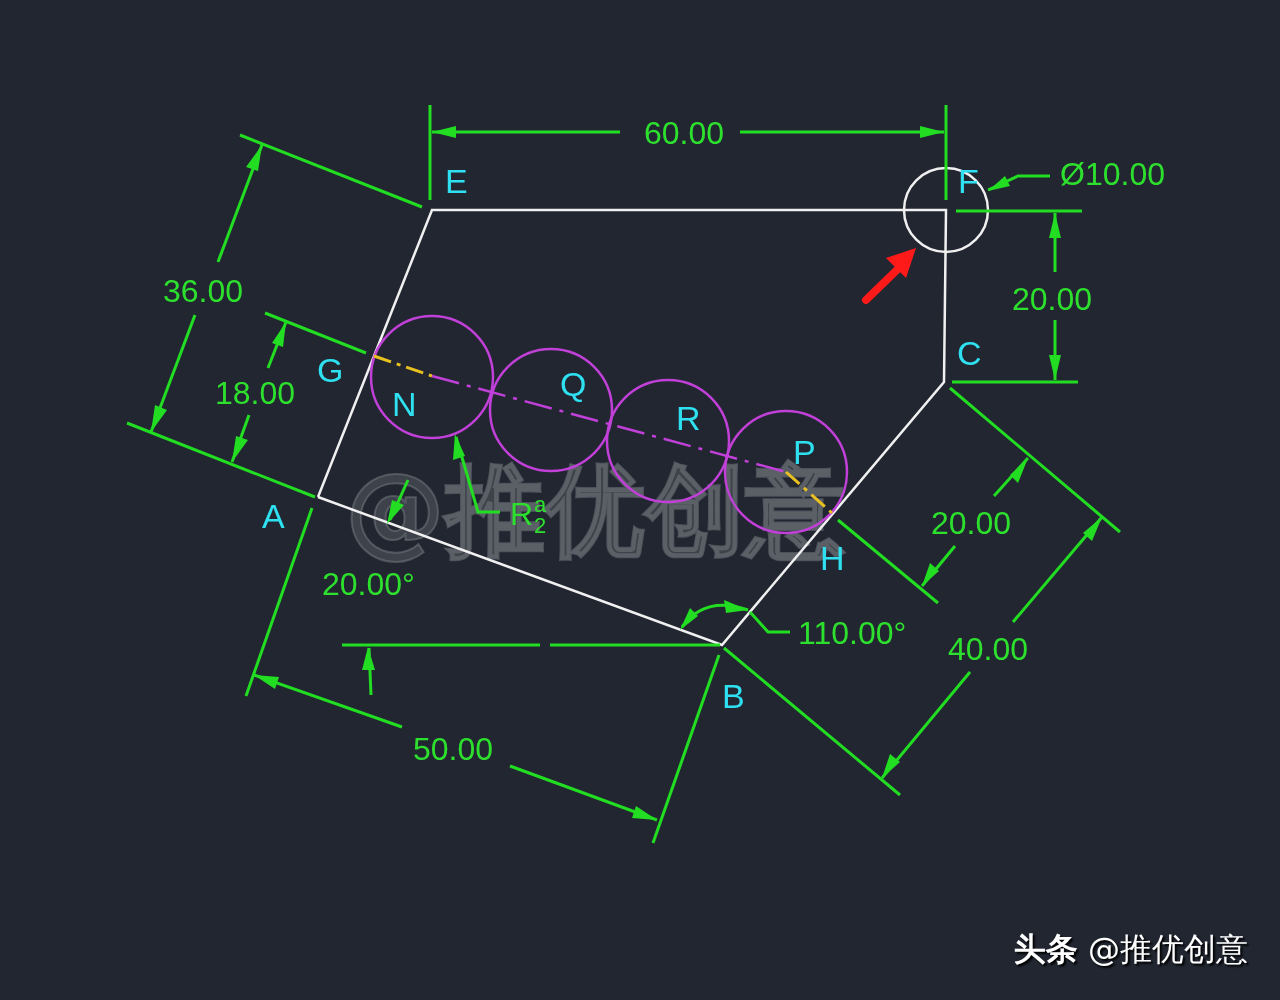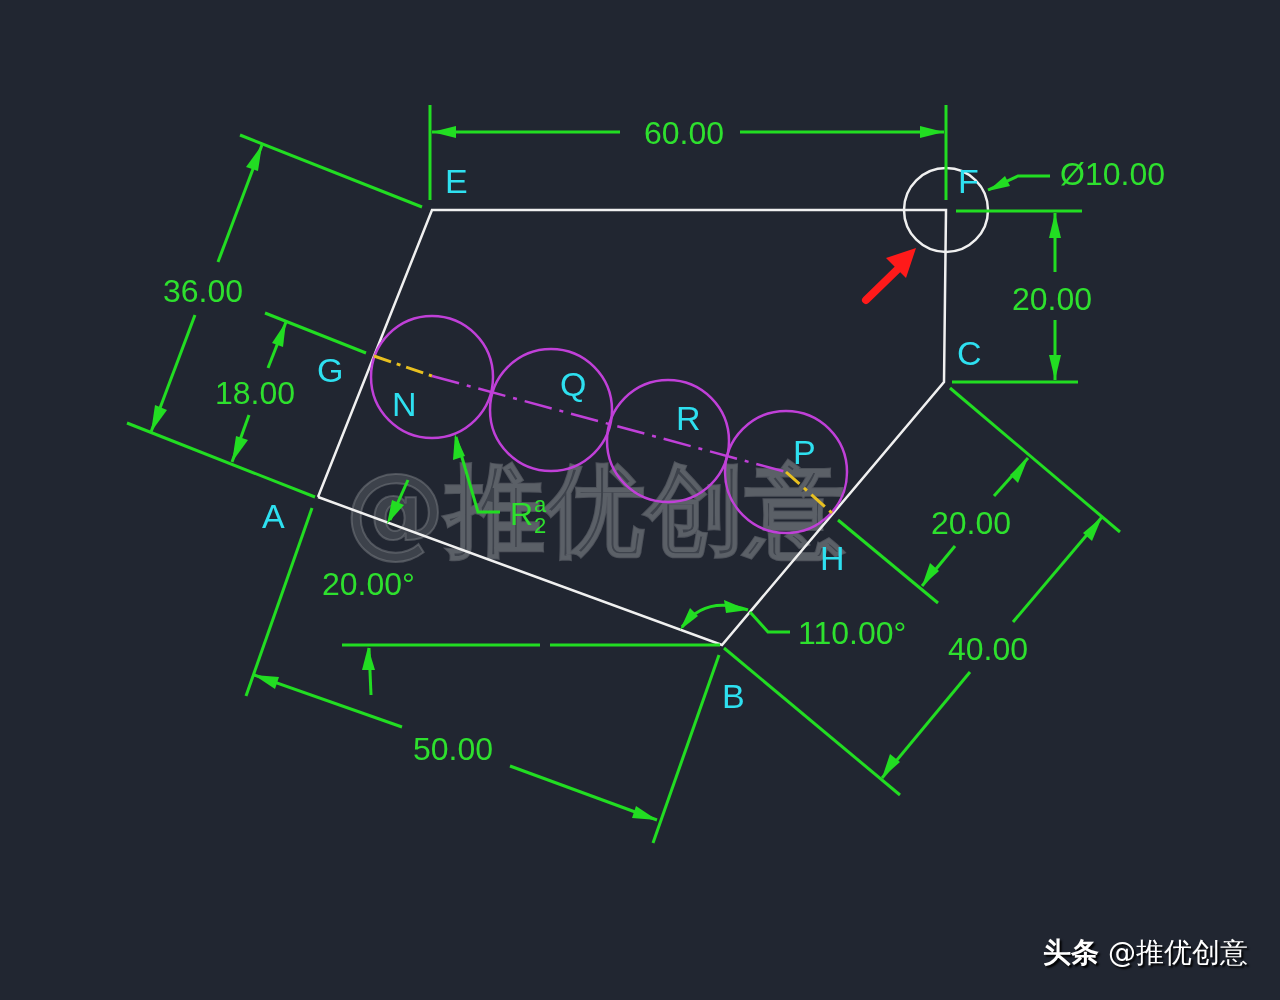--- a/index.html
+++ b/index.html
@@ -6,21 +6,21 @@
   body { width:1280px; height:1000px; background:#212631; overflow:hidden; position:relative;
          font-family:"Liberation Sans", sans-serif; }
   svg { position:absolute; left:0; top:0; }
   .dim { stroke:#22dd22; stroke-width:3; fill:none; }
   .arrow { fill:#22dd22; stroke:none; }
   .geom { stroke:#f0f0f0; stroke-width:2.5; fill:none; }
   .circ { stroke:#c040d8; stroke-width:2.5; fill:none; }
   .pt { fill:#2ee0f0; font-size:34px; font-family:"Liberation Sans", sans-serif; }
   .dtxt { fill:#2ee02e; font-size:32px; font-family:"Liberation Sans", sans-serif; }
   .wm { fill:#555a60; fill-opacity:0.55; stroke:#7a7e84; stroke-opacity:0.5; stroke-width:2; font-size:100px; font-weight:bold; font-family:"DejaVu Sans", sans-serif; }
-  .credit { position:absolute; right:32px; bottom:28px; color:#ffffff; font-size:28px;
+  .credit { position:absolute; right:32px; bottom:28px; color:#ffffff; font-size:32px;
             font-family:"DejaVu Sans", sans-serif; text-shadow:2px 2px 2px #000; }
   .credit b { font-weight:bold; }
 </style>
 </head>
 <body>
 
 <svg width="1280" height="1000" viewBox="0 0 1280 1000">
 
   <text class="wm" x="345" y="545">@推优创意</text>
 

